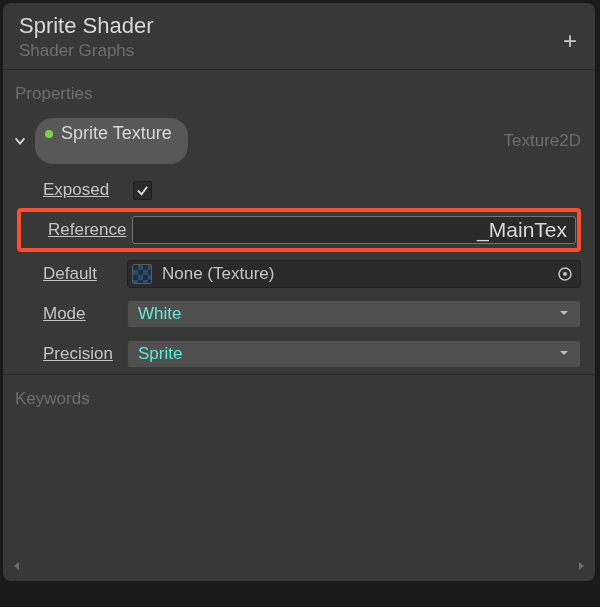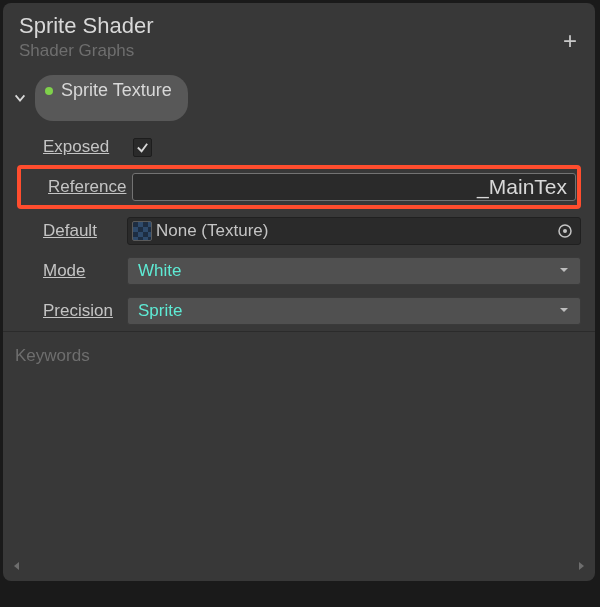--- a/index.html
+++ b/index.html
@@ -135,21 +135,21 @@
   }
   .objref {
     flex: 1;
     background: #2a2a2a;
     border: 1px solid #202020;
     border-radius: 3px;
     height: 28px;
     display: flex;
     align-items: center;
     padding: 0 6px 0 4px;
-    gap: 4px;
+    gap: 10px;
   }
   .swatch {
     width: 20px; height: 20px;
     border: 1px solid #5a5a5a;
     border-radius: 2px;
     background:
       linear-gradient(45deg, #2e4a6b 25%, transparent 25%, transparent 75%, #2e4a6b 75%),
       linear-gradient(45deg, #2e4a6b 25%, transparent 25%, transparent 75%, #2e4a6b 75%),
       #1d2d42;
     background-size: 10px 10px;
@@ -198,31 +198,33 @@
 <div class="panel">
 
   <div class="header">
     <div class="title">Sprite Shader</div>
     <div class="subtitle">Shader Graphs</div>
     <div class="add-btn">
       <span>+</span>
     </div>
   </div>
 
+  <div class="section-label">Properties</div>
 
   <div class="prop-row">
     <span class="expand-icon">
       <svg viewBox="0 0 16 16">
           <path d="M3 5 L8 11 L13 5" fill="none" stroke="#d8d8d8" stroke-width="2"></path>
         </svg>
     </span>
     <span class="pill">
       <span class="dot"></span>
       <span>Sprite Texture</span>
     </span>
+    <span class="prop-type">Texture2D</span>
   </div>
 
   <div class="fields">
 
     <div class="field-row">
       <div class="field-label">Exposed</div>
       <div class="field-ctrl">
         <div class="checkbox">
           <svg viewBox="0 0 14 14">
               <path d="M2 7 L6 11 L12 3" fill="none" stroke="#d8d8d8" stroke-width="2"></path>

